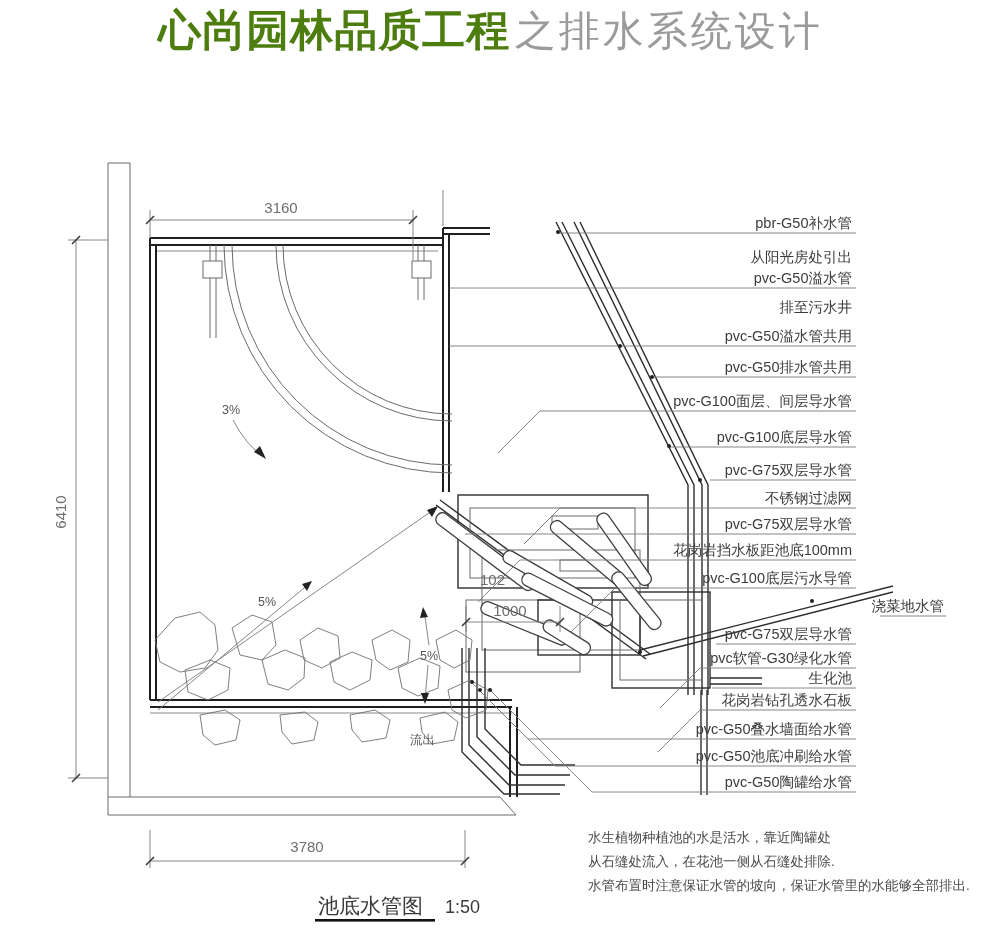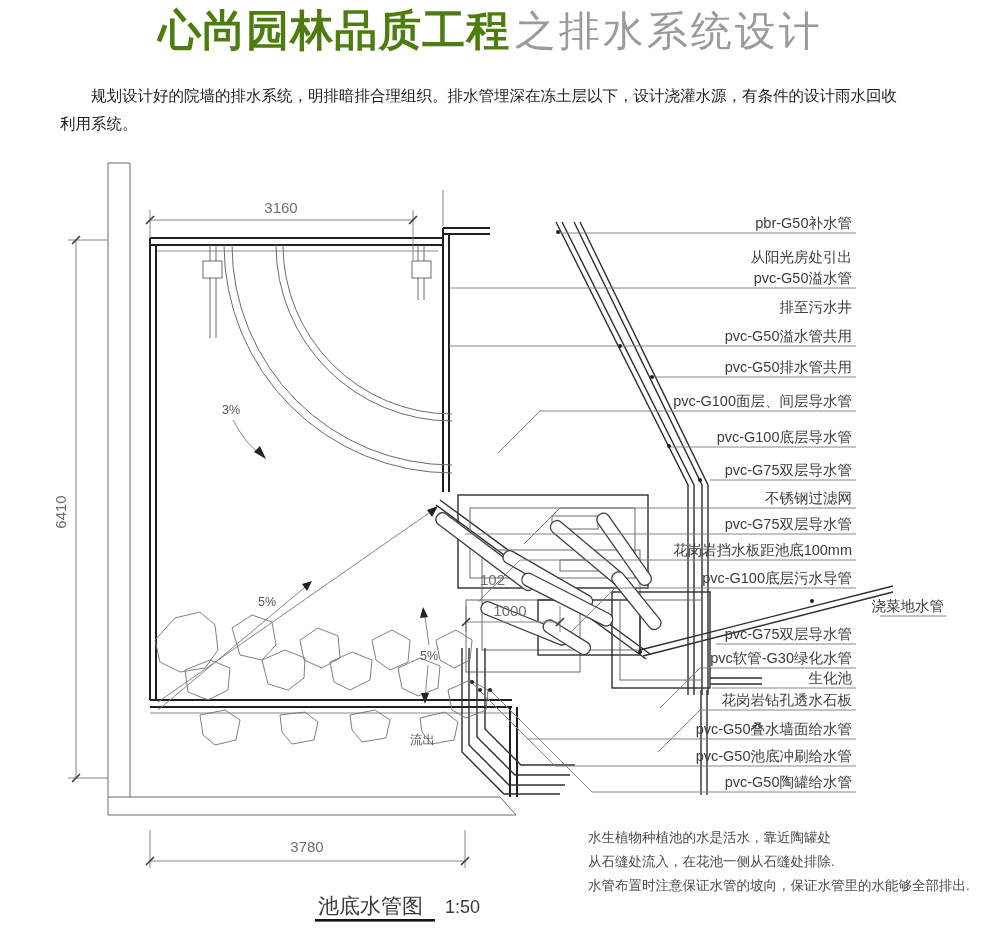--- a/index.html
+++ b/index.html
@@ -29,21 +29,20 @@
 </head>
 <body>
 
 <div class="page">
 
   <div class="titlebar">
     <span class="title-primary">心尚园林品质工程</span>
     <span class="title-secondary">之排水系统设计</span>
   </div>
 
-  <p class="intro">规划设计好的院墙的排水系统，明排暗排合理组织。排水管埋深在冻土层以下，设计浇灌水源，有条件的设计雨水回收利用系统。</p>
 
   <svg width="981" height="790" viewBox="0 140 981 790" style="position:absolute;top:140px;left:0;">
 
     <g>
       <line class="g1" x1="108" y1="163" x2="130" y2="163"></line>
       <line class="g1" x1="108" y1="163" x2="108" y2="815"></line>
       <line class="g1" x1="130" y1="163" x2="130" y2="797"></line>
       <line class="g1" x1="108" y1="797" x2="500" y2="797"></line>
       <line class="g1" x1="108" y1="815" x2="516" y2="815"></line>
       <line class="g1" x1="500" y1="797" x2="516" y2="815"></line>

